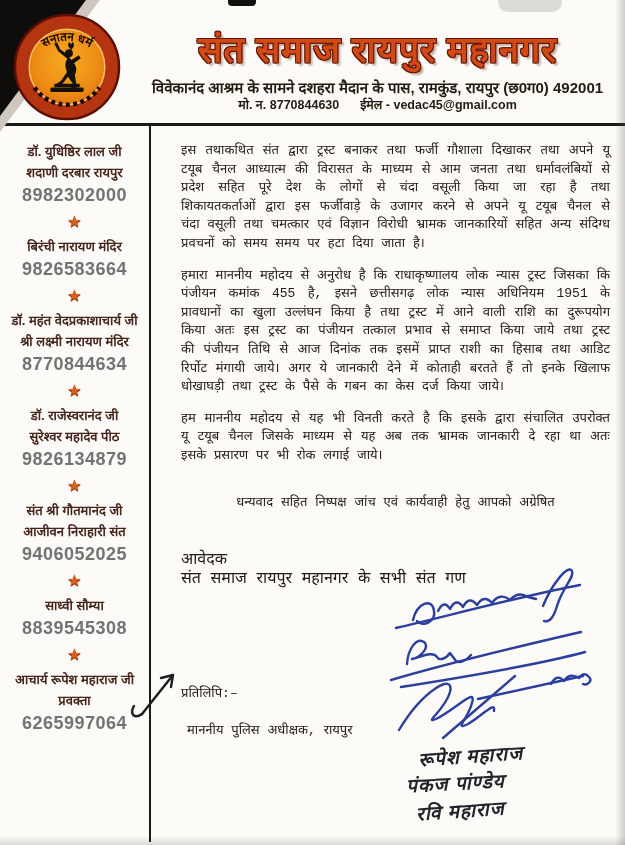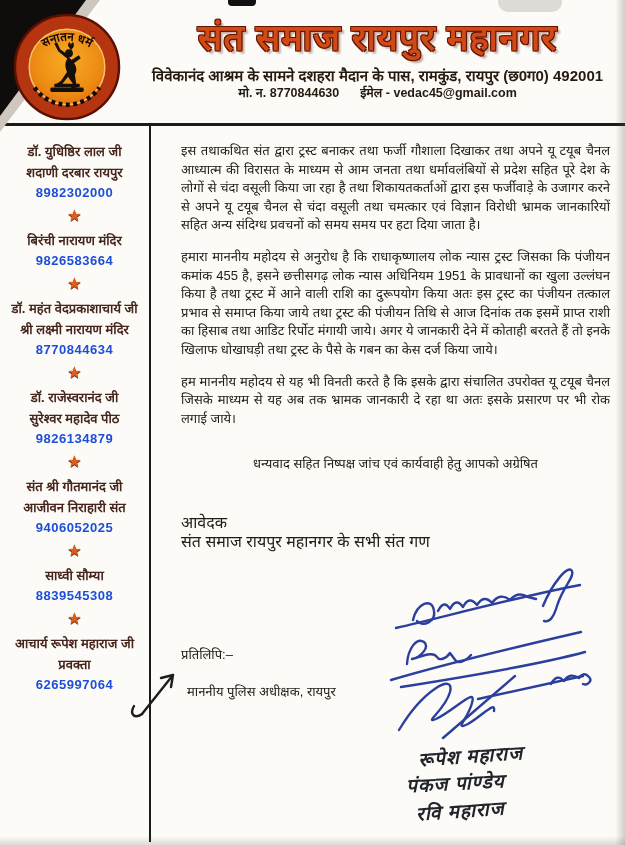--- a/index.html
+++ b/index.html
@@ -24,41 +24,41 @@
   .corner-fold{position:absolute;left:0;top:0;width:86px;height:116px;
     background:#0e0d0c;clip-path:polygon(0 0,100% 0,0 100%);}
   .top-blob{position:absolute;left:228px;top:0;width:28px;height:6px;
     background:#111;border-radius:0 0 4px 4px;}
   .top-smudge{position:absolute;left:498px;top:0;width:64px;height:12px;
     background:#b9b4ac;opacity:.45;border-radius:0 0 10px 10px;}
 
   
   .header{position:relative;height:123px;}
   .logo{position:absolute;left:13px;top:13px;width:108px;height:108px;}
-  .header-text{margin-left:130px;padding-top:16px;text-align:center;}
+  .header-text{margin-left:130px;padding-top:28px;text-align:center;}
   .title{
     margin:0 0 7px;font-size:36px;font-weight:bold;letter-spacing:1px;
     color:#d14914;
     text-shadow:1px 1px 0 #5f1404,-1px -1px 0 #5f1404,1px -1px 0 #5f1404,
                 -1px 1px 0 #5f1404,3px 3px 2px rgba(95,20,4,.35);
     line-height:44px;white-space:nowrap;
   }
   .addr{font-size:15px;font-weight:bold;color:#241a10;line-height:17px;}
   .contact{font-size:12.5px;font-weight:bold;color:#241a10;line-height:18px;}
   .contact .sp{display:inline-block;width:14px;}
 
   
   .content{display:flex;border-top:3px solid #1b1b1b;height:719px;box-sizing:border-box;}
   .sidebar{width:151px;flex:0 0 151px;border-right:2.5px solid #1b1b1b;
     box-sizing:border-box;text-align:center;padding-top:13px;}
   .sb-name,.sb-role{font-weight:bold;color:#46251d;font-size:13px;line-height:17px;margin:4px 5px;}
-  .sb-phone{font-weight:bold;color:#1d4ed8;font-size:13px;letter-spacing:.5px;margin:3px 0 0;}
+  .sb-phone{font-weight:bold;color:#737373;font-size:18px;letter-spacing:.5px;margin:3px 0 0;}
   .star{font-size:16px;color:#d95f1e;text-shadow:0 0 1px #7d1d07,0 1px 0 #7d1d07;margin:8px 0;line-height:16px;}
 
-  .main{flex:1;padding:16px 15px 0 30px;box-sizing:border-box;color:#1f1b15;}
+  .main{flex:1;padding:16px 15px 0 30px;box-sizing:border-box;color:#1f1b15;font-family:Liberation Mono, monospace;}
   .para{font-size:13px;line-height:18.6px;text-align:justify;margin:0 0 13px;}
   .closing{text-align:center;margin-top:26px;font-size:13px;}
   .applicant{margin-top:41px;font-size:16px;line-height:19px;}
   .copyblock{margin-top:94px;font-size:13px;}
   .copy-to{margin-top:19px;padding-left:6px;}
 
   
   .sig-svg{position:absolute;left:383px;top:558px;width:242px;height:190px;}
   .arrow-svg{position:absolute;left:128px;top:660px;width:62px;height:64px;}
   .handwriting{

